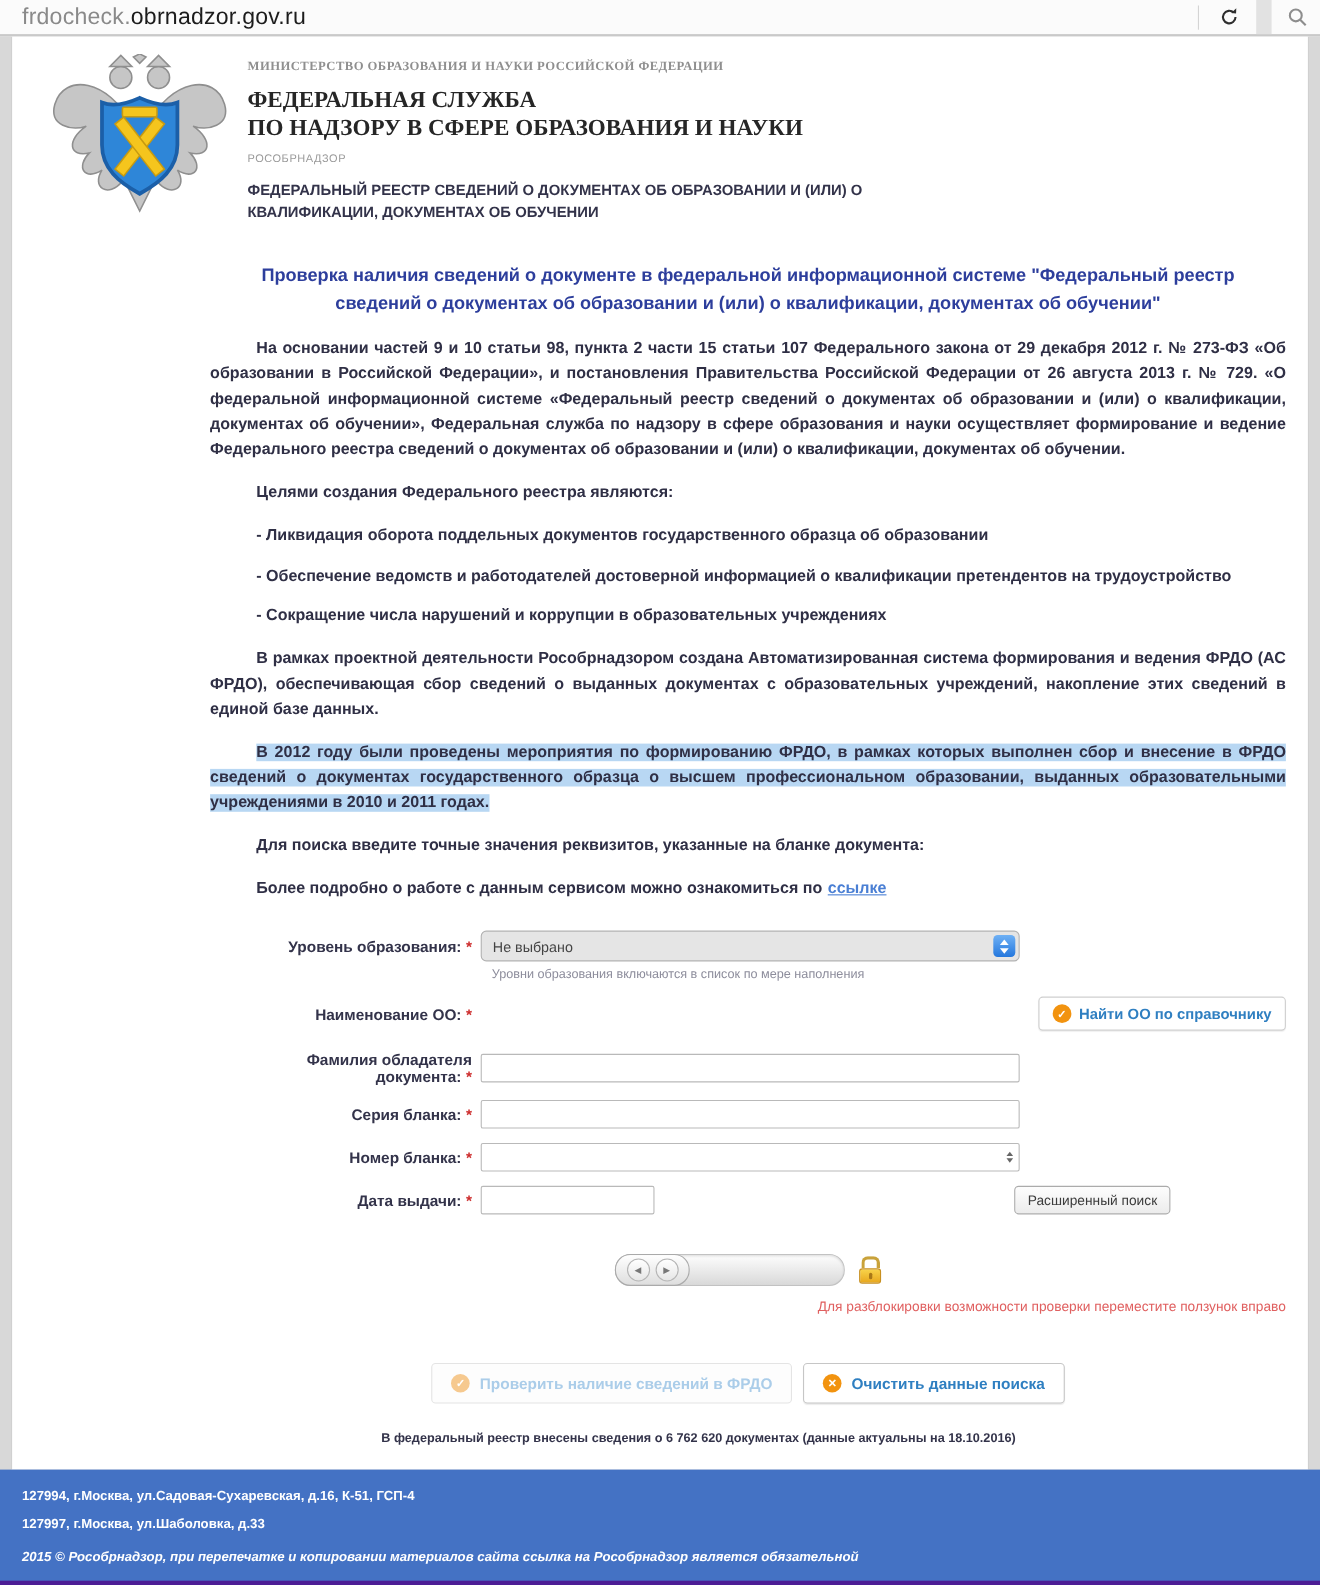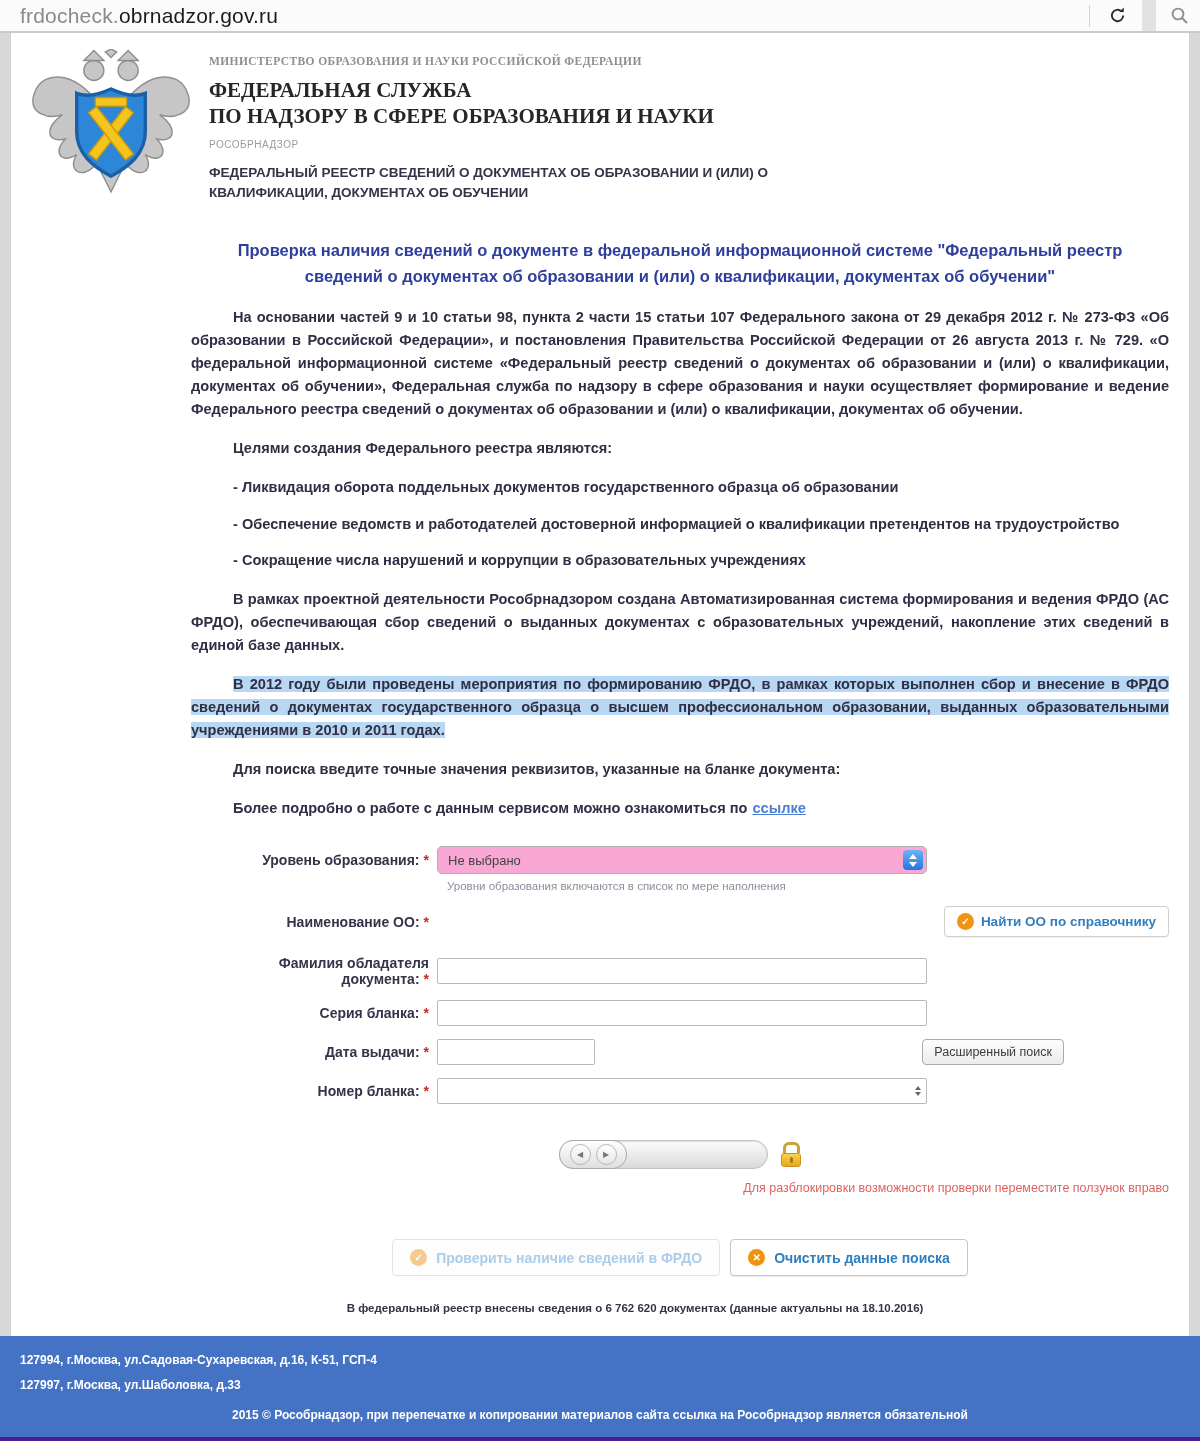--- a/index.html
+++ b/index.html
@@ -12,21 +12,21 @@
   .url-text .dom{color:#1c1c1c;}
   .bar-right{position:absolute;right:0;top:0;height:100%;display:flex;align-items:center;}
   .bar-divider{width:1px;height:22px;background:#d4d4d4;margin-right:14px;}
   .bar-gap{width:14px;height:31px;background:#e2e2e2;margin:0 10px 0 12px;}
   .bar-icon{display:flex;align-items:center;justify-content:center;width:26px;height:26px;cursor:pointer;}
   .bar-right .last{margin-right:8px;}
   
   .page{margin:0 10px;background:#ffffff;border-left:1px solid #d0d0d0;border-right:1px solid #d0d0d0;
     height:1303px;box-sizing:border-box;padding-top:16px;color:var(--text,#2f2f45);}
   
-  .site-header{display:flex;padding-left:14px;}
+  .site-header{display:flex;padding-left:30px;}
   .emblem{width:172px;height:150px;flex:0 0 auto;}
   .header-text{padding-left:12px;padding-top:6px;}
   .ministry{font-family:"Liberation Serif","DejaVu Serif",serif;font-weight:bold;font-size:11.5px;
     color:#8f8f8f;letter-spacing:.4px;margin-bottom:10px;}
   .service{font-family:"Liberation Serif","DejaVu Serif",serif;font-weight:bold;font-size:21px;
     color:#262626;line-height:1.25;}
   .shortname{font-weight:normal;font-size:10px;color:#9a9a9a;letter-spacing:.5px;margin-top:9px;}
   .registry-name{font-weight:bold;font-size:13.5px;color:#33334a;margin-top:13px;width:560px;line-height:1.5;}
   
   .text-block{margin:30px 20px 0 180px;}
@@ -40,21 +40,21 @@
   
   .form-area{margin:26px 20px 0 180px;}
   .form-row{display:flex;align-items:center;margin-bottom:13px;}
   .form-label{width:238px;flex:0 0 auto;text-align:right;font-weight:bold;font-size:14px;color:#33334a;}
   .req{color:var(--red,#cc2a2a);margin-left:4px;font-weight:bold;}
   .field-col{margin-left:8px;flex:1 1 auto;display:flex;align-items:center;}
   .text-input{width:490px;height:26px;box-sizing:border-box;border:1px solid #b9b9b9;border-radius:2px;
     background:#fff;font-size:13px;padding:0 8px;color:#333;outline:none;}
   .date-input{width:158px;}
   .select-box{position:relative;width:490px;height:28px;box-sizing:border-box;border:1px solid #b2b2b2;
-    border-radius:5px;background:#f9a8d4;cursor:pointer;display:flex;align-items:center;}
+    border-radius:5px;background:#e5e5e5;cursor:pointer;display:flex;align-items:center;}
   .select-value{font-size:13px;color:#444;padding-left:10px;}
   .select-stepper{position:absolute;right:3px;top:3px;width:20px;height:20px;border-radius:4px;
     background:linear-gradient(#6fb1f5,#2477dd);display:flex;flex-direction:column;align-items:center;
     justify-content:center;gap:3px;}
   .tri-up{width:0;height:0;border-left:4px solid transparent;border-right:4px solid transparent;
     border-bottom:5px solid #fff;}
   .tri-down{width:0;height:0;border-left:4px solid transparent;border-right:4px solid transparent;
     border-top:5px solid #fff;}
   .hint-row{margin:-7px 0 14px 256px;font-size:11.5px;color:#8d8d9c;}
   .num-wrap{position:relative;}
@@ -98,21 +98,21 @@
   .btn-check{border:1px solid #e4e4e4;background:#fdfdfd;color:#abcde9;cursor:default;}
   .btn-clear{border:1px solid #c6c6c6;background:#fff;color:var(--btnblue,#2f7fc1);
     box-shadow:0 1px 1px rgba(0,0,0,.08);}
   .registry-info{margin-top:26px;text-align:center;transform:translateX(-45px);
     font-weight:bold;font-size:11.5px;color:#33334a;}
   
   .site-footer{height:105px;box-sizing:border-box;background:var(--footer,#4472c4);
     border-bottom:4px solid #4c1d95;color:#fff;font-weight:bold;font-size:12px;
     padding:17px 0 0 20px;}
   .addr{margin-bottom:11px;}
-  .copyright{text-align:center;margin-top:16px;padding-right:20px;}
+  .copyright{margin-top:16px;padding-right:20px;font-style:italic;}
 </style>
 </head>
 <body>
 
 <div class="browser-bar">
   <div class="url-text">
     <span class="sub">frdocheck.</span><span class="dom">obrnadzor.gov.ru</span>
   </div>
   <div class="bar-right">
     <div class="bar-divider"></div>
@@ -223,40 +223,40 @@
       <div class="form-label">
         <span>Серия бланка:</span><span class="req">*</span>
       </div>
       <div class="field-col">
         <input class="text-input" type="text" value="" style="">
       </div>
     </div>
 
     <div class="form-row">
       <div class="form-label">
-        <span>Дата выдачи:</span><span class="req">*</span>
-      </div>
-      <div class="field-col">
-        <input class="text-input date-input" type="text" value="" style="">
-        <button class="adv-button">Расширенный поиск</button>
-      </div>
-    </div>
-
-    <div class="form-row">
-      <div class="form-label">
         <span>Номер бланка:</span><span class="req">*</span>
       </div>
       <div class="field-col">
         <span class="num-wrap">
           <input class="text-input" type="text" value="" style="">
           <span class="num-spinner">
             <span class="t-up"></span>
               <span class="t-down"></span>
           </span>
         </span>
+      </div>
+    </div>
+
+    <div class="form-row">
+      <div class="form-label">
+        <span>Дата выдачи:</span><span class="req">*</span>
+      </div>
+      <div class="field-col">
+        <input class="text-input date-input" type="text" value="" style="">
+        <button class="adv-button">Расширенный поиск</button>
       </div>
     </div>
 
     <div class="slider-row">
       <div class="slider-track">
         <div class="slider-handle">
           <span class="handle-btn">◀</span>
           <span class="handle-btn">▶</span>
         </div>
       </div>

